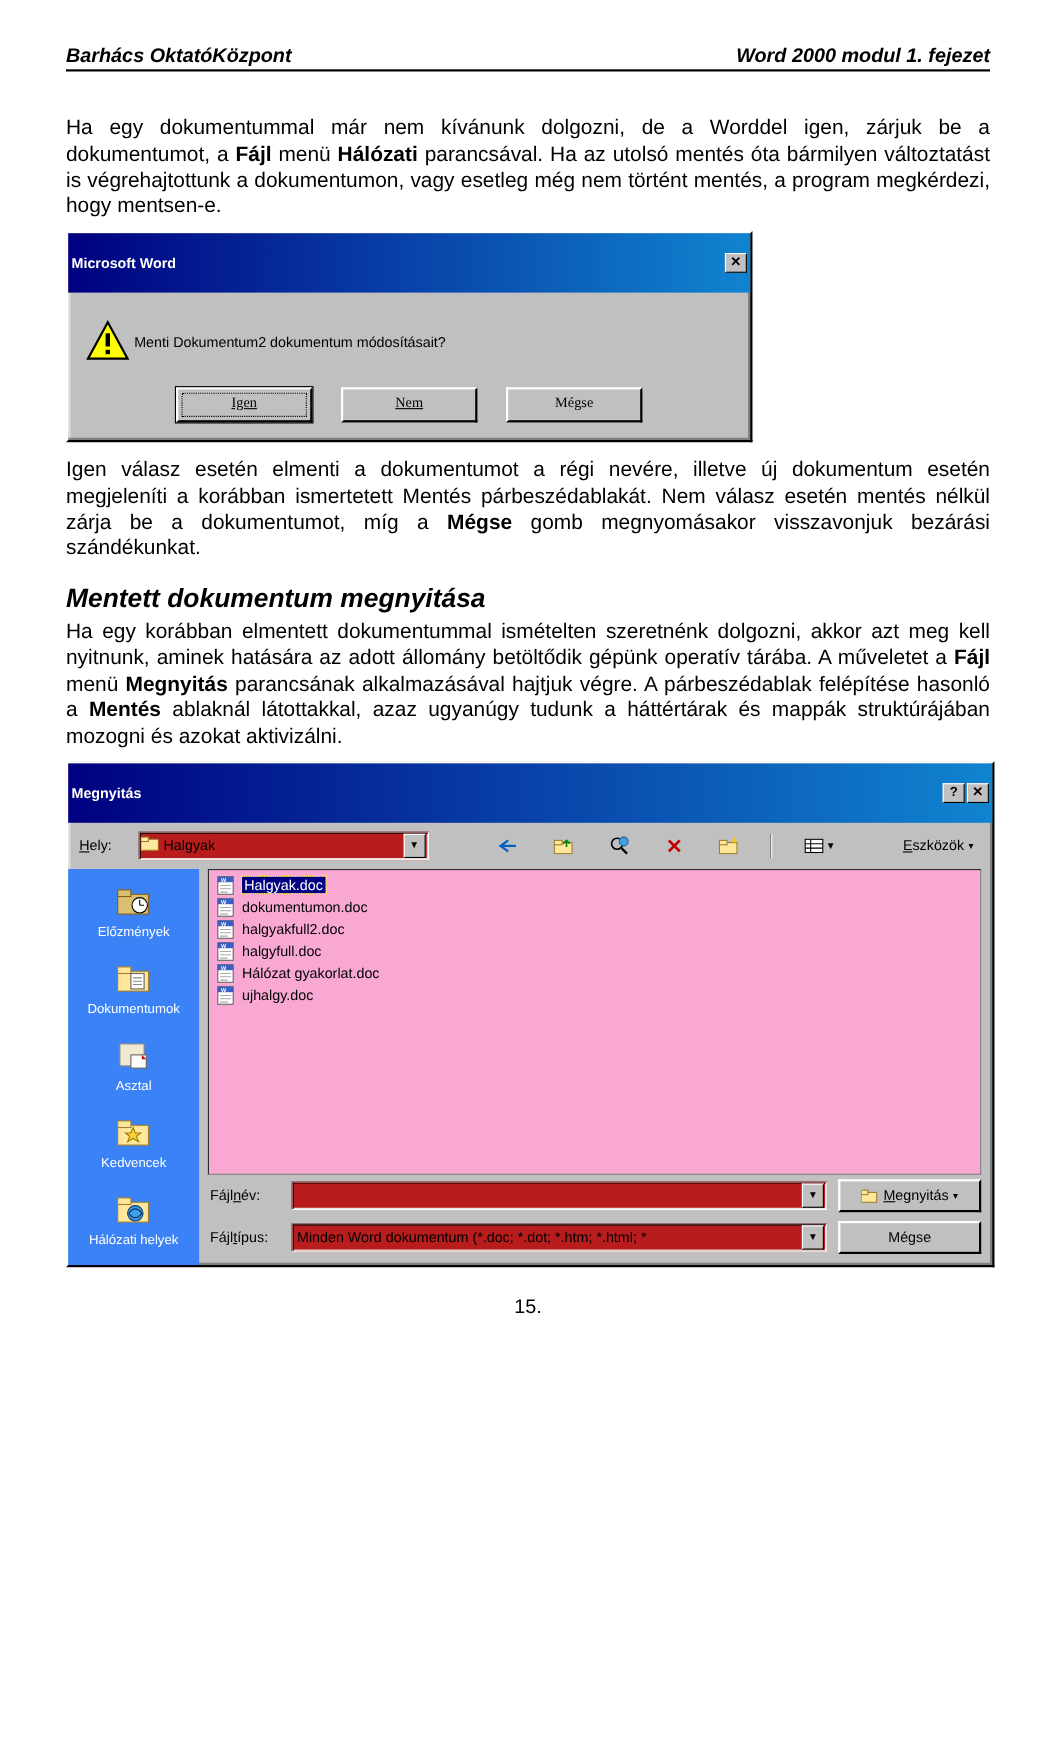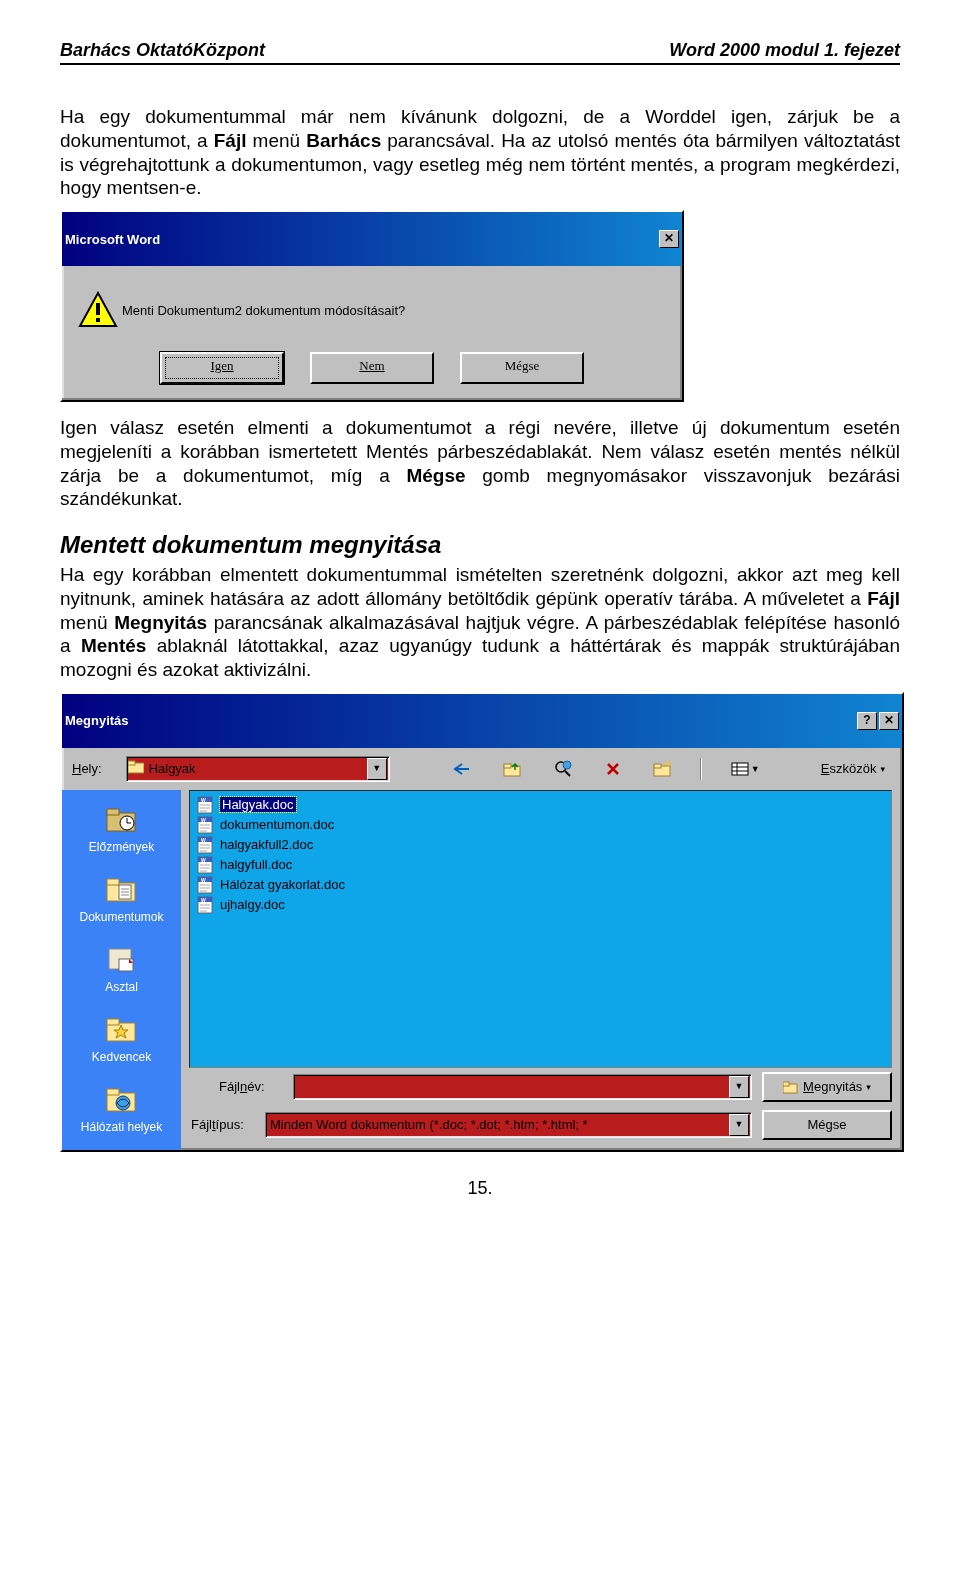--- a/index.html
+++ b/index.html
@@ -138,21 +138,21 @@
     padding:6px 0;
     display:flex; flex-direction:column; align-items:center; gap:2px;
   }
   .place {
     width:100px; text-align:center; color:#fff; font-size:12px;
     padding:6px 0 10px 0;
   }
   .place-icon { height:36px; display:flex; align-items:center; justify-content:center; margin-bottom:2px; }
   .filelist {
     flex:1;
-    background:#0ea5e9;
+    background:#f9a8d4;
     border:1px inset #808080;
     margin:0 10px 0 8px;
     padding:4px;
     height: 350px;
     overflow:auto;
   }
   .fileitem {
     display:flex; align-items:center; gap:6px;
     font-size:13px; padding:1px 2px;
   }
@@ -184,21 +184,21 @@
 <body>
 
 <div class="page">
 
   <div class="hdr">
     <span>Barhács OktatóKözpont</span>
     <span>Word 2000 modul 1. fejezet</span>
   </div>
 
   <p class="para">
-    <span>Ha egy dokumentummal már nem kívánunk dolgozni, de a Worddel igen, zárjuk be a dokumentumot, a </span><span class="bold">Fájl</span><span> menü </span><span class="bold">Barhács</span><span> parancsával. Ha az utolsó mentés óta bármilyen változtatást is végrehajtottunk a dokumentumon, vagy esetleg még nem történt mentés, a program megkérdezi, hogy mentsen-e.</span>
+    <span>Ha egy dokumentummal már nem kívánunk dolgozni, de a Worddel igen, zárjuk be a dokumentumot, a </span><span class="bold">Fájl</span><span> menü </span><span class="bold">Hálózati</span><span> parancsával. Ha az utolsó mentés óta bármilyen változtatást is végrehajtottunk a dokumentumon, vagy esetleg még nem történt mentés, a program megkérdezi, hogy mentsen-e.</span>
   </p>
 
   <div class="win98 msgbox">
     <div class="titlebar">
       <span>Microsoft Word</span>
       <div class="titlebar-btns">
         <div class="xbtn">✕</div>
       </div>
     </div>
     <div class="msgbody">
@@ -439,21 +439,21 @@
                   <line x1="3" y1="9" x2="13" y2="9" stroke="#aaa"></line>
                   <line x1="3" y1="12" x2="13" y2="12" stroke="#aaa"></line>
                   <line x1="3" y1="15" x2="10" y2="15" stroke="#aaa"></line>
                 </svg>
               </span>
               <span class="fname">ujhalgy.doc</span>
             </div>
           </div>
 
         <div class="bottomrow">
-          <span class="lbl" style="width:64px;margin-left:28px;">Fájl<span class="underline-accel">n</span>év:</span>
+          <span class="lbl" style="width:64px;">Fájl<span class="underline-accel">n</span>év:</span>
           <div class="combo" style="flex:1;">
             <span class="ct"></span>
             <div class="cdrop">▼</div>
           </div>
           <div class="bottom-right">
             <div class="btn98b">
               <svg width="16" height="14">
                   <rect x="0" y="4" width="14" height="9" fill="#ffe79c" stroke="#a08030"></rect>
                   <rect x="0" y="2" width="6" height="4" fill="#ffe79c" stroke="#a08030"></rect>
                 </svg>

